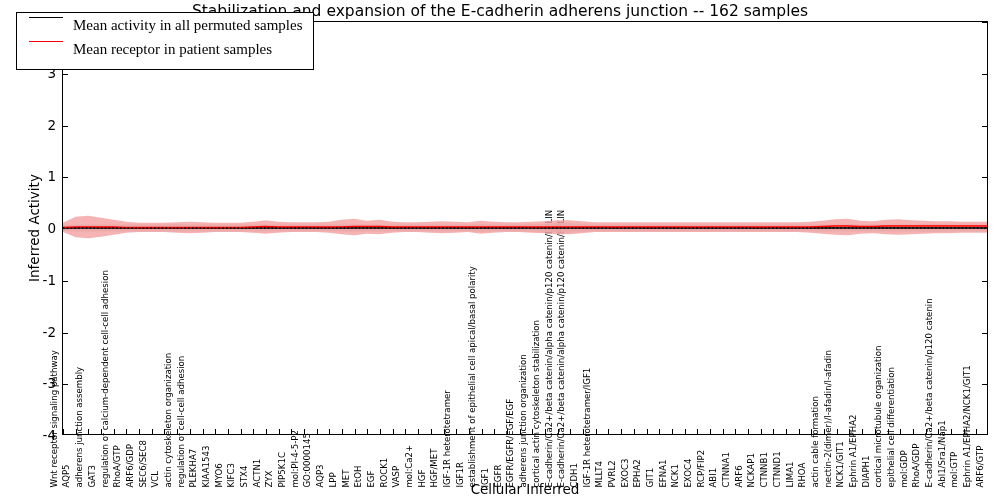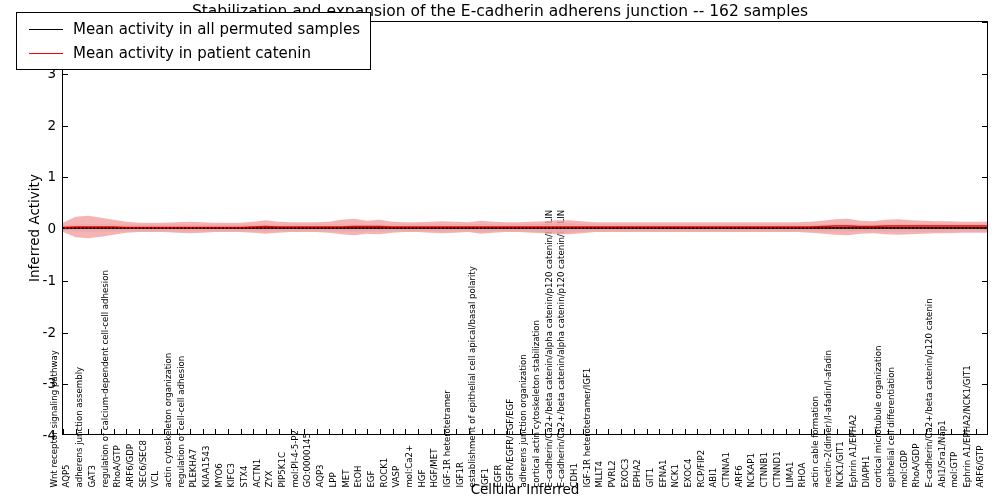--- a/index.html
+++ b/index.html
@@ -102,22 +102,22 @@
   #legend {
     position: absolute;
     left: 16px; top: 12px;
     border: 1.3px solid #000;
     background: #ffffff;
     padding: 4px 10px 4px 6px;
     z-index: 6;
   }
   .legend-row {
     display: flex;
-    align-items: center;
     height: 24px;
+    font-family: Liberation Serif, serif;
   }
   .legend-line {
     width: 34px; height: 0;
     border-top: 1.6px solid #000;
     margin: 0 10px 0 6px;
   }
   .legend-line.red { border-top-color: #ff0000; }
   .legend-text {
     font-size: 15px;
     color: #000;
@@ -331,17 +331,17 @@
 
   <div id="xlabel">Cellular Inferred</div>
 
   <div id="legend">
     <div class="legend-row">
       <span class="legend-line"></span>
       <span class="legend-text">Mean activity in all permuted samples</span>
     </div>
     <div class="legend-row">
       <span class="legend-line red"></span>
-      <span class="legend-text">Mean activity in patient catenin</span>
+      <span class="legend-text">Mean receptor in patient samples</span>
     </div>
   </div>
 
 </div>
 
 </body></html>

